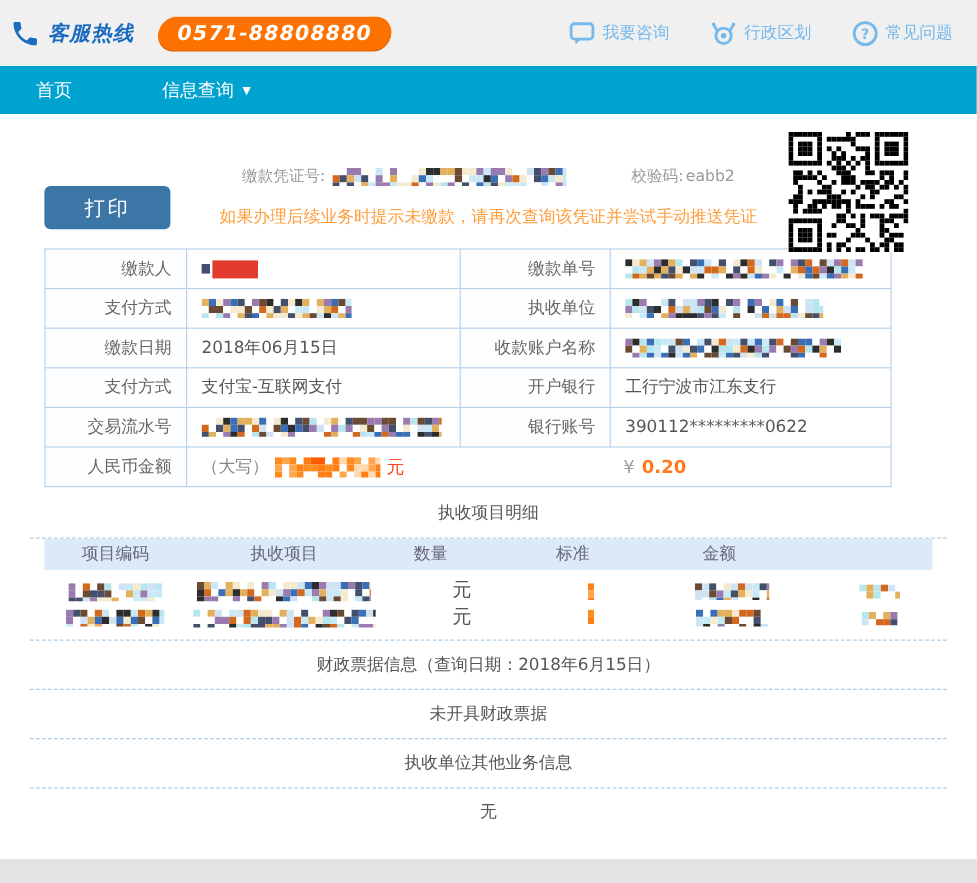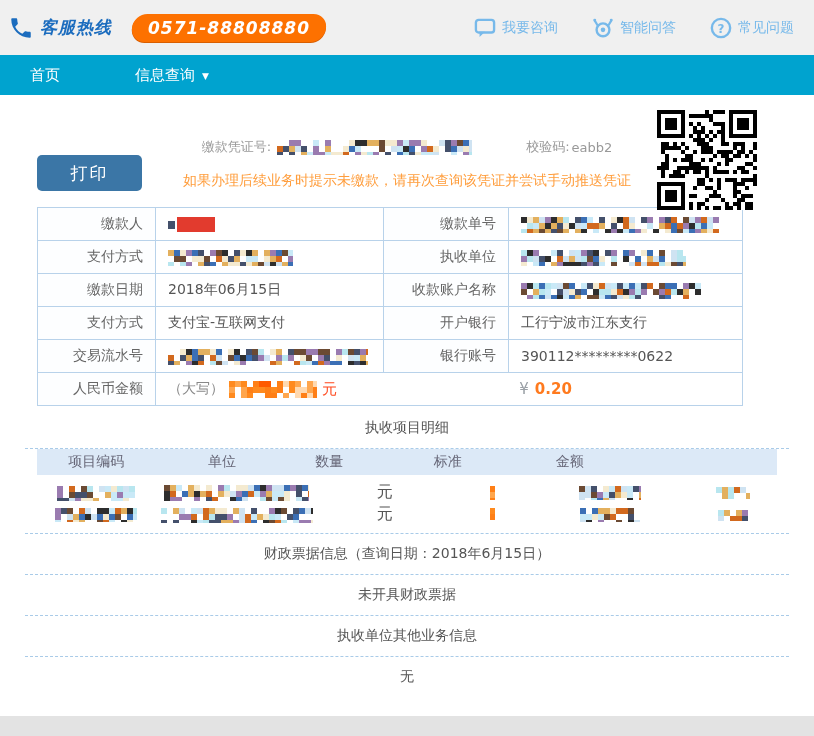--- a/index.html
+++ b/index.html
@@ -88,21 +88,21 @@
     </div>
     <div class="header-link">
       <svg width="22" height="22" viewBox="0 0 24 24">
         <circle cx="12" cy="14" r="7" fill="none" stroke="#77b9ea" stroke-width="2.6"></circle>
         <circle cx="12" cy="14" r="2.5" fill="#77b9ea"></circle>
         <line x1="6" y1="9" x2="3" y2="4" stroke="#77b9ea" stroke-width="2.4" stroke-linecap="round"></line>
         <line x1="18" y1="9" x2="21" y2="4" stroke="#77b9ea" stroke-width="2.4" stroke-linecap="round"></line>
         <circle cx="3" cy="3.4" r="1.6" fill="#77b9ea"></circle>
           <circle cx="21" cy="3.4" r="1.6" fill="#77b9ea"></circle>
       </svg>
-      <span>智能问答</span>
+      <span>行政区划</span>
     </div>
     <div class="header-link">
       <svg width="22" height="22" viewBox="0 0 24 24">
         <circle cx="12" cy="12" r="10" fill="none" stroke="#77b9ea" stroke-width="2.6"></circle>
         <text x="12" y="17" text-anchor="middle" font-size="13" font-weight="bold" fill="#77b9ea" font-family="DejaVu Sans,sans-serif">?</text>
       </svg>
       <span>常见问题</span>
     </div>
   </div>
 </div>
@@ -628,21 +628,21 @@
       </td>
     </tr>
   </tbody>
     </table>
 
   <div class="section-line" style="padding-top:13px;">执收项目明细</div>
   <div class="dashed"></div>
 
   <div class="items-header">
     <div class="ic ic1">项目编码</div>
-    <div class="ic ic3">单位</div>
+    <div class="ic ic2">执收项目</div>
     <div class="ic ic4">数量</div>
     <div class="ic ic5">标准</div>
     <div class="ic ic6">金额</div>
   </div>
   <div class="items-gap"></div>
   <div class="items-row">
     <div class="ic ic1"><span class="mosaic" style="width:78px;height:15px;"><i style="left:0px;top:0px;width:6px;height:6px;background:#9a7bb0"></i><i style="left:6px;top:0px;width:6px;height:6px;background:#fff"></i><i style="left:12px;top:0px;width:6px;height:6px;background:#d2691e"></i><i style="left:18px;top:0px;width:6px;height:6px;background:#fff"></i><i style="left:24px;top:0px;width:6px;height:6px;background:#6b4a33"></i><i style="left:30px;top:0px;width:6px;height:6px;background:#b8e6ef"></i><i style="left:36px;top:0px;width:6px;height:6px;background:#fff"></i><i style="left:42px;top:0px;width:6px;height:6px;background:#cfe3f2"></i><i style="left:48px;top:0px;width:6px;height:6px;background:#c9e9f7"></i><i style="left:54px;top:0px;width:6px;height:6px;background:#f4ead0"></i><i style="left:60px;top:0px;width:6px;height:6px;background:#b8e6ef"></i><i style="left:66px;top:0px;width:6px;height:6px;background:#cfe3f2"></i><i style="left:72px;top:0px;width:6px;height:6px;background:#b8e6ef"></i><i style="left:0px;top:6px;width:6px;height:6px;background:#9a7bb0"></i><i style="left:6px;top:6px;width:6px;height:6px;background:#fff"></i><i style="left:12px;top:6px;width:6px;height:6px;background:#6b4a33"></i><i style="left:18px;top:6px;width:6px;height:6px;background:#44506b"></i><i style="left:24px;top:6px;width:6px;height:6px;background:#44506b"></i><i style="left:30px;top:6px;width:6px;height:6px;background:#6b4a33"></i><i style="left:36px;top:6px;width:6px;height:6px;background:#fff"></i><i style="left:42px;top:6px;width:6px;height:6px;background:#fff"></i><i style="left:48px;top:6px;width:6px;height:6px;background:#e3b05e"></i><i style="left:54px;top:6px;width:6px;height:6px;background:#c9e9f7"></i><i style="left:60px;top:6px;width:6px;height:6px;background:#9a7bb0"></i><i style="left:66px;top:6px;width:6px;height:6px;background:#c9e9f7"></i><i style="left:72px;top:6px;width:6px;height:6px;background:#c9e9f7"></i><i style="left:0px;top:12px;width:6px;height:6px;background:#44506b"></i><i style="left:6px;top:12px;width:6px;height:6px;background:#44506b"></i><i style="left:12px;top:12px;width:6px;height:6px;background:#cfe3f2"></i><i style="left:18px;top:12px;width:6px;height:6px;background:#9a7bb0"></i><i style="left:24px;top:12px;width:6px;height:6px;background:#f4ead0"></i><i style="left:30px;top:12px;width:6px;height:6px;background:#f4ead0"></i><i style="left:36px;top:12px;width:6px;height:6px;background:#e3b05e"></i><i style="left:42px;top:12px;width:6px;height:6px;background:#fff"></i><i style="left:48px;top:12px;width:6px;height:6px;background:#fff"></i><i style="left:54px;top:12px;width:6px;height:6px;background:#c9e9f7"></i><i style="left:60px;top:12px;width:6px;height:6px;background:#c9e9f7"></i><i style="left:66px;top:12px;width:6px;height:6px;background:#f4ead0"></i><i style="left:72px;top:12px;width:6px;height:6px;background:#fff"></i></span></div>
     <div class="ic ic2"><span class="mosaic" style="width:145px;height:16px;"><i style="left:0px;top:0px;width:6px;height:6px;background:#6b4a33"></i><i style="left:6px;top:0px;width:6px;height:6px;background:#e3b05e"></i><i style="left:12px;top:0px;width:6px;height:6px;background:#c9e9f7"></i><i style="left:18px;top:0px;width:6px;height:6px;background:#fff"></i><i style="left:24px;top:0px;width:6px;height:6px;background:#e3b05e"></i><i style="left:30px;top:0px;width:6px;height:6px;background:#f4ead0"></i><i style="left:36px;top:0px;width:6px;height:6px;background:#fff"></i><i style="left:42px;top:0px;width:6px;height:6px;background:#f4ead0"></i><i style="left:48px;top:0px;width:6px;height:6px;background:#fff"></i><i style="left:54px;top:0px;width:6px;height:6px;background:#9a7bb0"></i><i style="left:60px;top:0px;width:6px;height:6px;background:#b8e6ef"></i><i style="left:66px;top:0px;width:6px;height:6px;background:#fff"></i><i style="left:72px;top:0px;width:6px;height:6px;background:#f4ead0"></i><i style="left:78px;top:0px;width:6px;height:6px;background:#f4ead0"></i><i style="left:84px;top:0px;width:6px;height:6px;background:#cfe3f2"></i><i style="left:90px;top:0px;width:6px;height:6px;background:#3b6fb5"></i><i style="left:96px;top:0px;width:6px;height:6px;background:#2d2d2d"></i><i style="left:102px;top:0px;width:6px;height:6px;background:#9a7bb0"></i><i style="left:108px;top:0px;width:6px;height:6px;background:#cfe3f2"></i><i style="left:114px;top:0px;width:6px;height:6px;background:#cfe3f2"></i><i style="left:120px;top:0px;width:6px;height:6px;background:#3b6fb5"></i><i style="left:126px;top:0px;width:6px;height:6px;background:#9a7bb0"></i><i style="left:132px;top:0px;width:6px;height:6px;background:#44506b"></i><i style="left:138px;top:0px;width:6px;height:6px;background:#3b6fb5"></i><i style="left:144px;top:0px;width:6px;height:6px;background:#f4ead0"></i><i style="left:0px;top:6px;width:6px;height:6px;background:#2d2d2d"></i><i style="left:6px;top:6px;width:6px;height:6px;background:#d2691e"></i><i style="left:12px;top:6px;width:6px;height:6px;background:#fff"></i><i style="left:18px;top:6px;width:6px;height:6px;background:#3b6fb5"></i><i style="left:24px;top:6px;width:6px;height:6px;background:#e3b05e"></i><i style="left:30px;top:6px;width:6px;height:6px;background:#2d2d2d"></i><i style="left:36px;top:6px;width:6px;height:6px;background:#e3b05e"></i><i style="left:42px;top:6px;width:6px;height:6px;background:#d2691e"></i><i style="left:48px;top:6px;width:6px;height:6px;background:#fff"></i><i style="left:54px;top:6px;width:6px;height:6px;background:#e3b05e"></i><i style="left:60px;top:6px;width:6px;height:6px;background:#f4ead0"></i><i style="left:66px;top:6px;width:6px;height:6px;background:#cfe3f2"></i><i style="left:72px;top:6px;width:6px;height:6px;background:#9a7bb0"></i><i style="left:78px;top:6px;width:6px;height:6px;background:#3b6fb5"></i><i style="left:84px;top:6px;width:6px;height:6px;background:#d2691e"></i><i style="left:90px;top:6px;width:6px;height:6px;background:#c9e9f7"></i><i style="left:96px;top:6px;width:6px;height:6px;background:#9a7bb0"></i><i style="left:102px;top:6px;width:6px;height:6px;background:#e3b05e"></i><i style="left:108px;top:6px;width:6px;height:6px;background:#c9e9f7"></i><i style="left:114px;top:6px;width:6px;height:6px;background:#c9e9f7"></i><i style="left:120px;top:6px;width:6px;height:6px;background:#f4ead0"></i><i style="left:126px;top:6px;width:6px;height:6px;background:#fff"></i><i style="left:132px;top:6px;width:6px;height:6px;background:#44506b"></i><i style="left:138px;top:6px;width:6px;height:6px;background:#fff"></i><i style="left:144px;top:6px;width:6px;height:6px;background:#d2691e"></i><i style="left:0px;top:12px;width:6px;height:6px;background:#2d2d2d"></i><i style="left:6px;top:12px;width:6px;height:6px;background:#9a7bb0"></i><i style="left:12px;top:12px;width:6px;height:6px;background:#9a7bb0"></i><i style="left:18px;top:12px;width:6px;height:6px;background:#fff"></i><i style="left:24px;top:12px;width:6px;height:6px;background:#fff"></i><i style="left:30px;top:12px;width:6px;height:6px;background:#9a7bb0"></i><i style="left:36px;top:12px;width:6px;height:6px;background:#fff"></i><i style="left:42px;top:12px;width:6px;height:6px;background:#44506b"></i><i style="left:48px;top:12px;width:6px;height:6px;background:#d2691e"></i><i style="left:54px;top:12px;width:6px;height:6px;background:#fff"></i><i style="left:60px;top:12px;width:6px;height:6px;background:#fff"></i><i style="left:66px;top:12px;width:6px;height:6px;background:#2d2d2d"></i><i style="left:72px;top:12px;width:6px;height:6px;background:#3b6fb5"></i><i style="left:78px;top:12px;width:6px;height:6px;background:#cfe3f2"></i><i style="left:84px;top:12px;width:6px;height:6px;background:#fff"></i><i style="left:90px;top:12px;width:6px;height:6px;background:#fff"></i><i style="left:96px;top:12px;width:6px;height:6px;background:#b8e6ef"></i><i style="left:102px;top:12px;width:6px;height:6px;background:#6b4a33"></i><i style="left:108px;top:12px;width:6px;height:6px;background:#c9e9f7"></i><i style="left:114px;top:12px;width:6px;height:6px;background:#6b4a33"></i><i style="left:120px;top:12px;width:6px;height:6px;background:#f4ead0"></i><i style="left:126px;top:12px;width:6px;height:6px;background:#fff"></i><i style="left:132px;top:12px;width:6px;height:6px;background:#c9e9f7"></i><i style="left:138px;top:12px;width:6px;height:6px;background:#44506b"></i><i style="left:144px;top:12px;width:6px;height:6px;background:#9a7bb0"></i></span></div>
     <div class="ic ic3">元</div>
     <div class="ic ic4"><span class="mosaic" style="width:5px;height:14px;"><i style="left:0px;top:0px;width:6px;height:6px;background:#ff7f16"></i><i style="left:0px;top:6px;width:6px;height:6px;background:#ffa64d"></i><i style="left:0px;top:12px;width:6px;height:6px;background:#ff7f16"></i></span></div>

